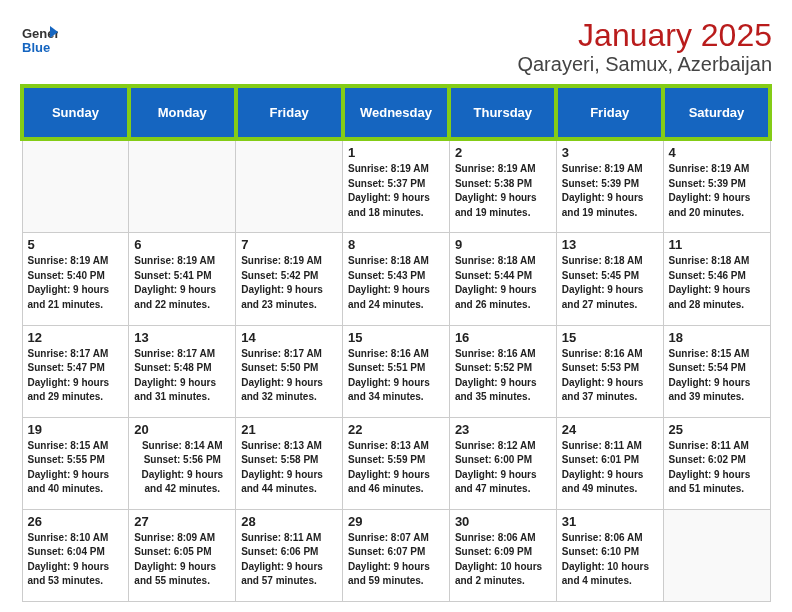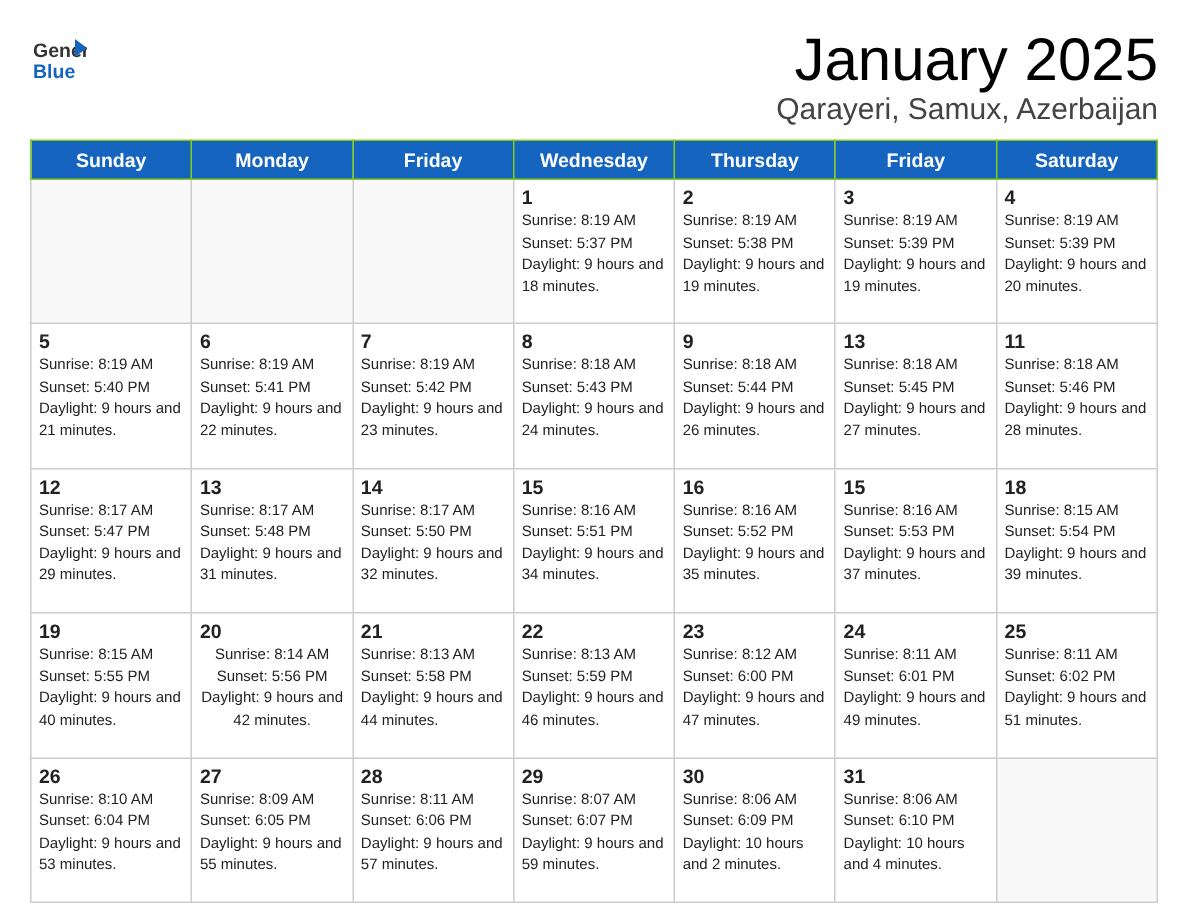--- a/index.html
+++ b/index.html
@@ -30,44 +30,44 @@
     }
     .logo-row {
       display: flex;
       align-items: center;
       gap: 2px;
     }
     .title-area {
       text-align: right;
     }
     .month-title {
-      font-size: 40px;
+      font-size: 32px;
       font-weight: normal;
-      color: #000000;
+      color: #b91c1c;
       line-height: 1.1;
     }
     .location {
       font-size: 20px;
       color: #444;
     }
     .calendar {
       flex: 1;
       border: 1px solid #ccc;
       border-collapse: collapse;
       width: 100%;
       table-layout: fixed;
     }
     .calendar th {
       background: #1565c0;
       color: #fff;
       text-align: center;
       font-size: 13px;
       font-weight: bold;
-      padding: 5px 2px;
-      border: 1px solid #84cc16;
+      padding: 17px 2px;
+      border: 4px solid #84cc16;
     }
     .calendar td {
       border: 1px solid #ccc;
       vertical-align: top;
       padding: 4px 5px;
       font-size: 10.5px;
       color: #222;
       height: 82px;
     }
     .calendar td.empty {
@@ -76,20 +76,21 @@
     .day-num {
       font-size: 13px;
       font-weight: bold;
       margin-bottom: 2px;
       display: block;
     }
     .day-info {
       font-size: 10px;
       line-height: 1.45;
       color: #222;
+      font-weight: bold;
     }
   </style>
 </head>
 <body>
 
 <div class="page">
   <div class="header">
     <div class="logo">
       <div class="logo-row">
         <svg width="38" height="38" viewBox="0 0 38 38">

